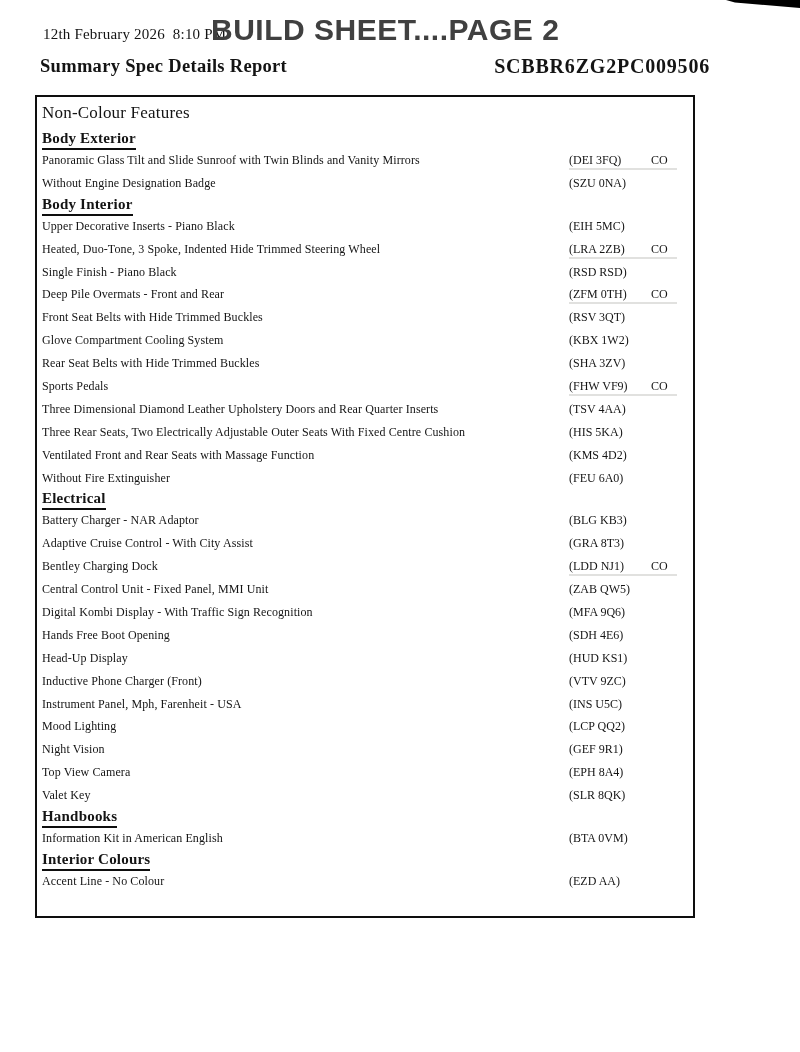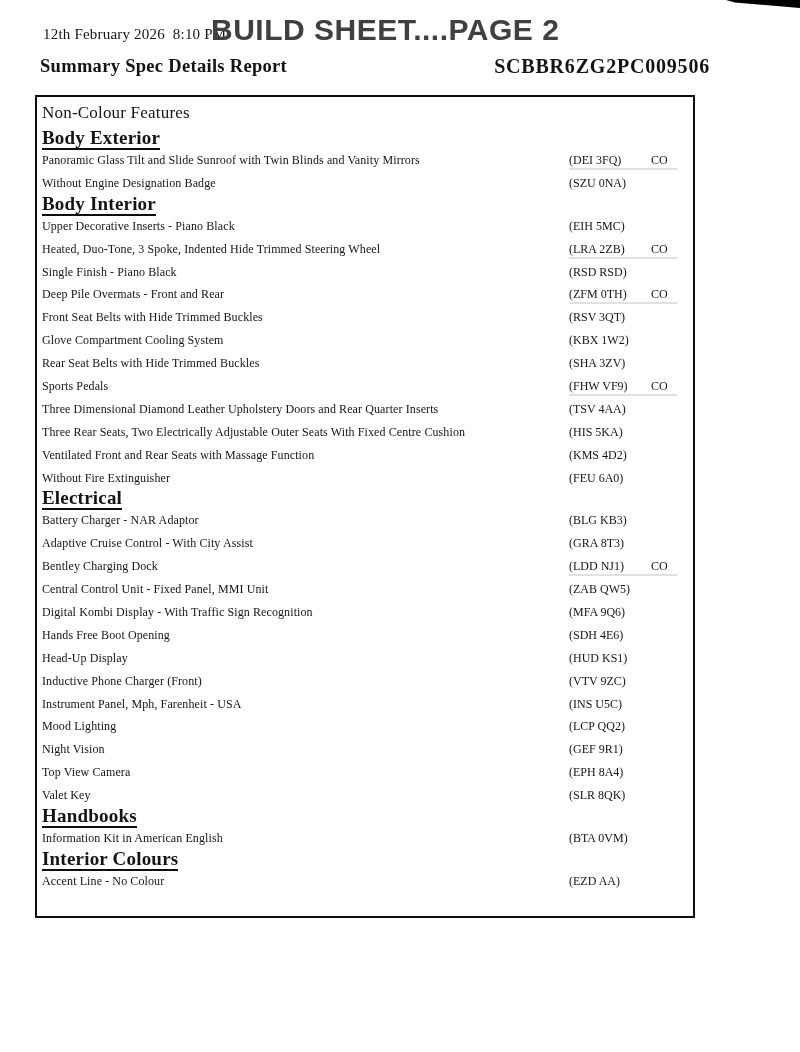--- a/index.html
+++ b/index.html
@@ -18,21 +18,21 @@
     font-size: 18.5px; letter-spacing: 0.3px; }
   .vin { position: absolute; right: 90px; top: 55px; font-weight: bold;
     font-size: 20px; letter-spacing: 0.8px; text-align: center; }
 
   .panel { position: absolute; left: 35px; top: 95px; width: 660px; height: 823px;
     border: 2px solid #0e0e0e; padding: 2px 16px 0 5px; overflow: hidden; }
   .panel-title { font-weight: normal; font-size: 17px; height: 30px; line-height: 28px;
     letter-spacing: 0.2px; }
   .section-header { height: 20px; line-height: 18px; }
   .section-header .section-name { display: inline-block; font-weight: bold;
-    font-size: 19px; border-bottom: 2px solid #0e0e0e; padding-bottom: 1px;
+    font-size: 15px; border-bottom: 2px solid #0e0e0e; padding-bottom: 1px;
     letter-spacing: 0.2px; }
   .row { height: 22.9px; display: flex; align-items: center; font-size: 12px; }
   .row .label { flex: 1; white-space: nowrap; letter-spacing: 0.1px; }
   .row .codewrap { width: 108px; display: flex; align-items: flex-end; }
   .row .code { width: 76px; white-space: nowrap; }
   .row .co { width: 32px; padding-left: 6px; white-space: nowrap; }
   .row.has-co .codewrap { box-shadow: 0 2px 0 rgba(175,175,172,0.38); }
 </style>
 </head>
 <body>

